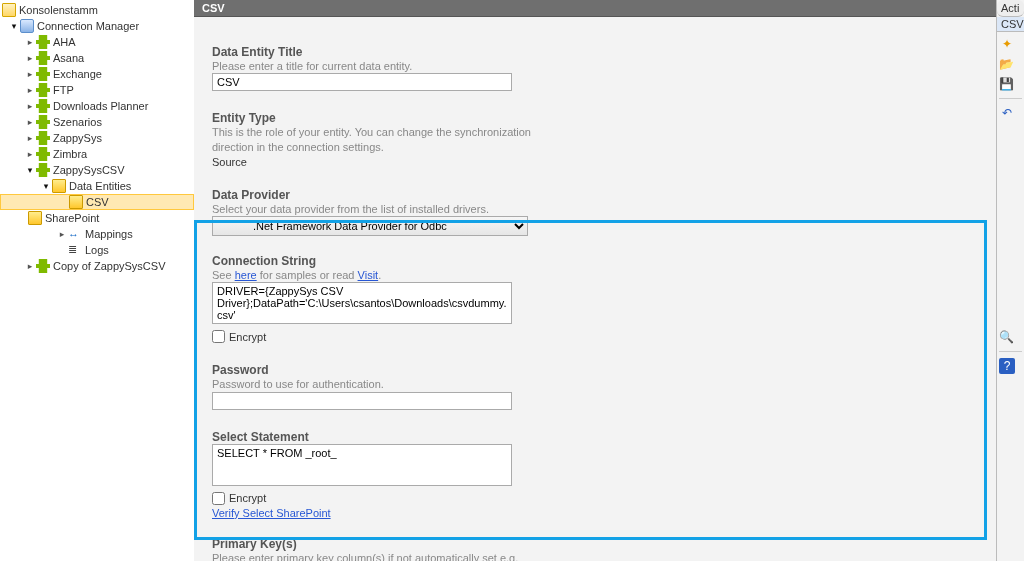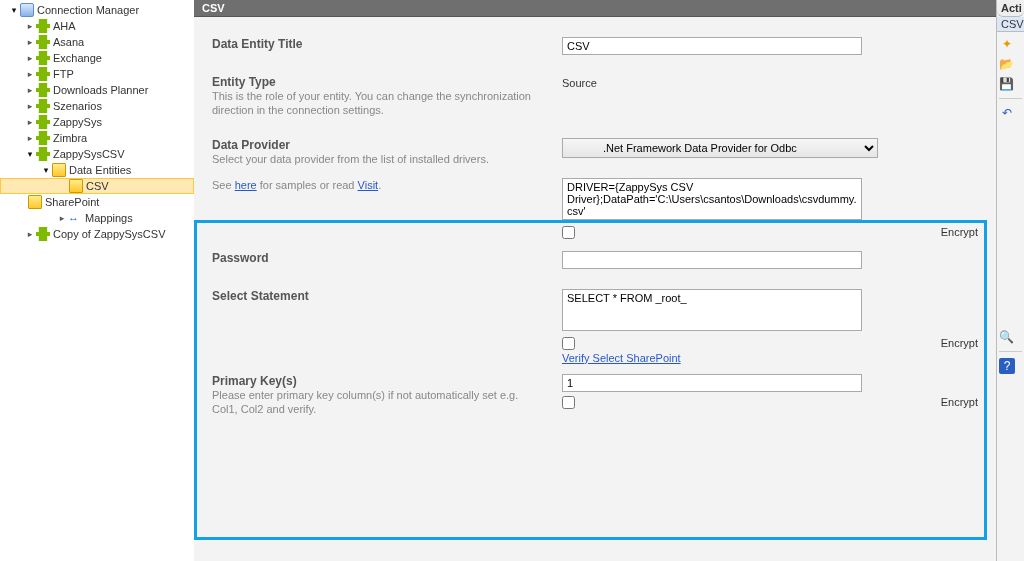--- a/index.html
+++ b/index.html
@@ -69,21 +69,22 @@
   font-size: 11px;
   padding: 2px 8px;
   border-bottom: 1px solid #555;
 }
 .form-area {
   padding: 10px 18px;
 }
 .field-row {
   display: flex;
   align-items: flex-start;
-  margin: 10px 0 20px 0;
+  margin: 18px 0 20px 0;
+  flex-direction: column;
 }
 .field-label-col {
   width: 350px;
   padding-right: 20px;
 }
 .field-label {
   font-weight: bold;
   color: #555;
   font-size: 12px;
 }
@@ -100,46 +101,50 @@
   width: 300px;
   font-family: inherit;
   font-size: 11px;
   padding: 2px 4px;
   border: 1px solid #aaa;
   background: #fff;
 }
 .txtarea { resize:none; overflow-y:scroll; }
 .sel { background: linear-gradient(#f6f6f6,#e6e6e6); width:316px; height:20px;padding-left:36px;}
 .static-val { font-size:11px; color:#333; padding-top:2px;}
-.chk-row { display:flex; align-items:center; margin:4px 0 2px 0; gap:4px;justify-content:space-between;}
+.chk-row { display:flex; align-items:center; margin:4px 0 2px 0; gap:4px;}
 .chk-row input { width:13px; height:13px;}
 .link-row a { color:#2857d4; text-decoration:underline; font-size:11px;}
 .highlight-box {
   position:absolute;
   border:3px solid #12a1e6;
   pointer-events:none;
 }
 
 .actions-pane {
   width: 28px;
   height: 561px;
   background: #f3f3f3;
   border-left:1px solid #bbb;
 }
-.actions-title { background:#eee; font-weight:bold; font-size:11px; padding:2px 4px; border-bottom:1px solid #bbb;border-radius:6px;}
+.actions-title { background:#eee; font-weight:normal; font-size:11px; padding:2px 4px; border-bottom:1px solid #bbb;border-radius:6px;}
 .action-tab { background:#dbe7f7; font-size:11px; padding:1px 4px; border-bottom:1px solid #bbb;}
 .action-icons { display:flex; flex-direction:column; gap:4px; padding:4px 2px;}
 .act-icon { width:16px; height:16px; display:flex; align-items:center; justify-content:center; font-size:12px; cursor:pointer;}
 .divider { height:1px; background:#ccc; margin:2px 0;}
 .spacer-lg { height: 200px; }
 </style>
 </head>
 <body>
 
 <div class="tree">
+  <div class="tree-item" style="padding-left:2px">
+    <span class="icon folder-icon"></span>
+    <span class="label">Konsolenstamm</span>
+  </div>
   <div class="tree-item" style="padding-left:8px">
     <span class="chev open">▾</span>
     <span class="icon srv-icon"></span>
     <span class="label">Connection Manager</span>
   </div>
   <div class="tree-item" style="padding-left:24px">
       <span class="chev">▸</span>
       <span class="icon puzzle-icon"></span>
       <span class="label">AHA</span>
     </div>
@@ -194,34 +199,39 @@
     </div>
   <div class="tree-item" style="padding-left:28px">
       <span class="icon dbtree-icon"></span>
       <span class="label">SharePoint</span>
     </div>
   <div class="tree-item" style="padding-left:56px">
       <span class="chev">▸</span>
       <span class="icon mapping-icon"></span>
       <span class="label">Mappings</span>
     </div>
+  <div class="tree-item" style="padding-left:68px">
+      <span class="icon logs-icon"></span>
+      <span class="label">Logs</span>
+    </div>
   <div class="tree-item" style="padding-left:24px">
       <span class="chev">▸</span>
       <span class="icon puzzle-icon"></span>
       <span class="label">Copy of ZappySysCSV</span>
     </div>
 </div>
 
 <div class="main">
   <div class="section-title">CSV</div>
   <div class="form-area">
 
     <div class="field-row">
       <div class="field-label-col">
         <div class="field-label">Data Entity Title</div>
+        <div class="field-hint">Please enter a title for current data entity.</div>
       </div>
       <div class="field-ctrl-col">
         <input class="txt-input" type="text" value="CSV" style="">
       </div>
     </div>
 
     <div class="field-row">
       <div class="field-label-col">
         <div class="field-label">Entity Type</div>
         <div class="field-hint">This is the role of your entity. You can change the synchronization direction in the connection settings.</div>
@@ -236,36 +246,38 @@
         <div class="field-label">Data Provider</div>
         <div class="field-hint">Select your data provider from the list of installed drivers.</div>
       </div>
       <div class="field-ctrl-col">
         <select class="sel"><option>.Net Framework Data Provider for Odbc</option></select>
       </div>
     </div>
 
     <div class="field-row" style="margin-bottom:8px">
       <div class="field-label-col">
+        <div class="field-label">Connection String</div>
         <div class="field-hint">
           <span>See </span><a href="#">here</a><span> for samples or read </span><a href="#">Visit</a><span>.</span>
         </div>
       </div>
       <div class="field-ctrl-col">
         <textarea class="txtarea" rows="3" style="">DRIVER={ZappySys CSV Driver};DataPath='C:\Users\csantos\Downloads\csvdummy.csv'</textarea>
         <div class="chk-row">
             <input type="checkbox" style="">
             <span>Encrypt</span>
           </div>
       </div>
     </div>
 
     <div class="field-row">
       <div class="field-label-col">
         <div class="field-label">Password</div>
+        <div class="field-hint">Password to use for authentication.</div>
       </div>
       <div class="field-ctrl-col">
         <input class="txt-input" type="password" style="">
       </div>
     </div>
 
     <div class="field-row" style="margin-bottom:8px">
       <div class="field-label-col">
         <div class="field-label">Select Statement</div>
       </div>

